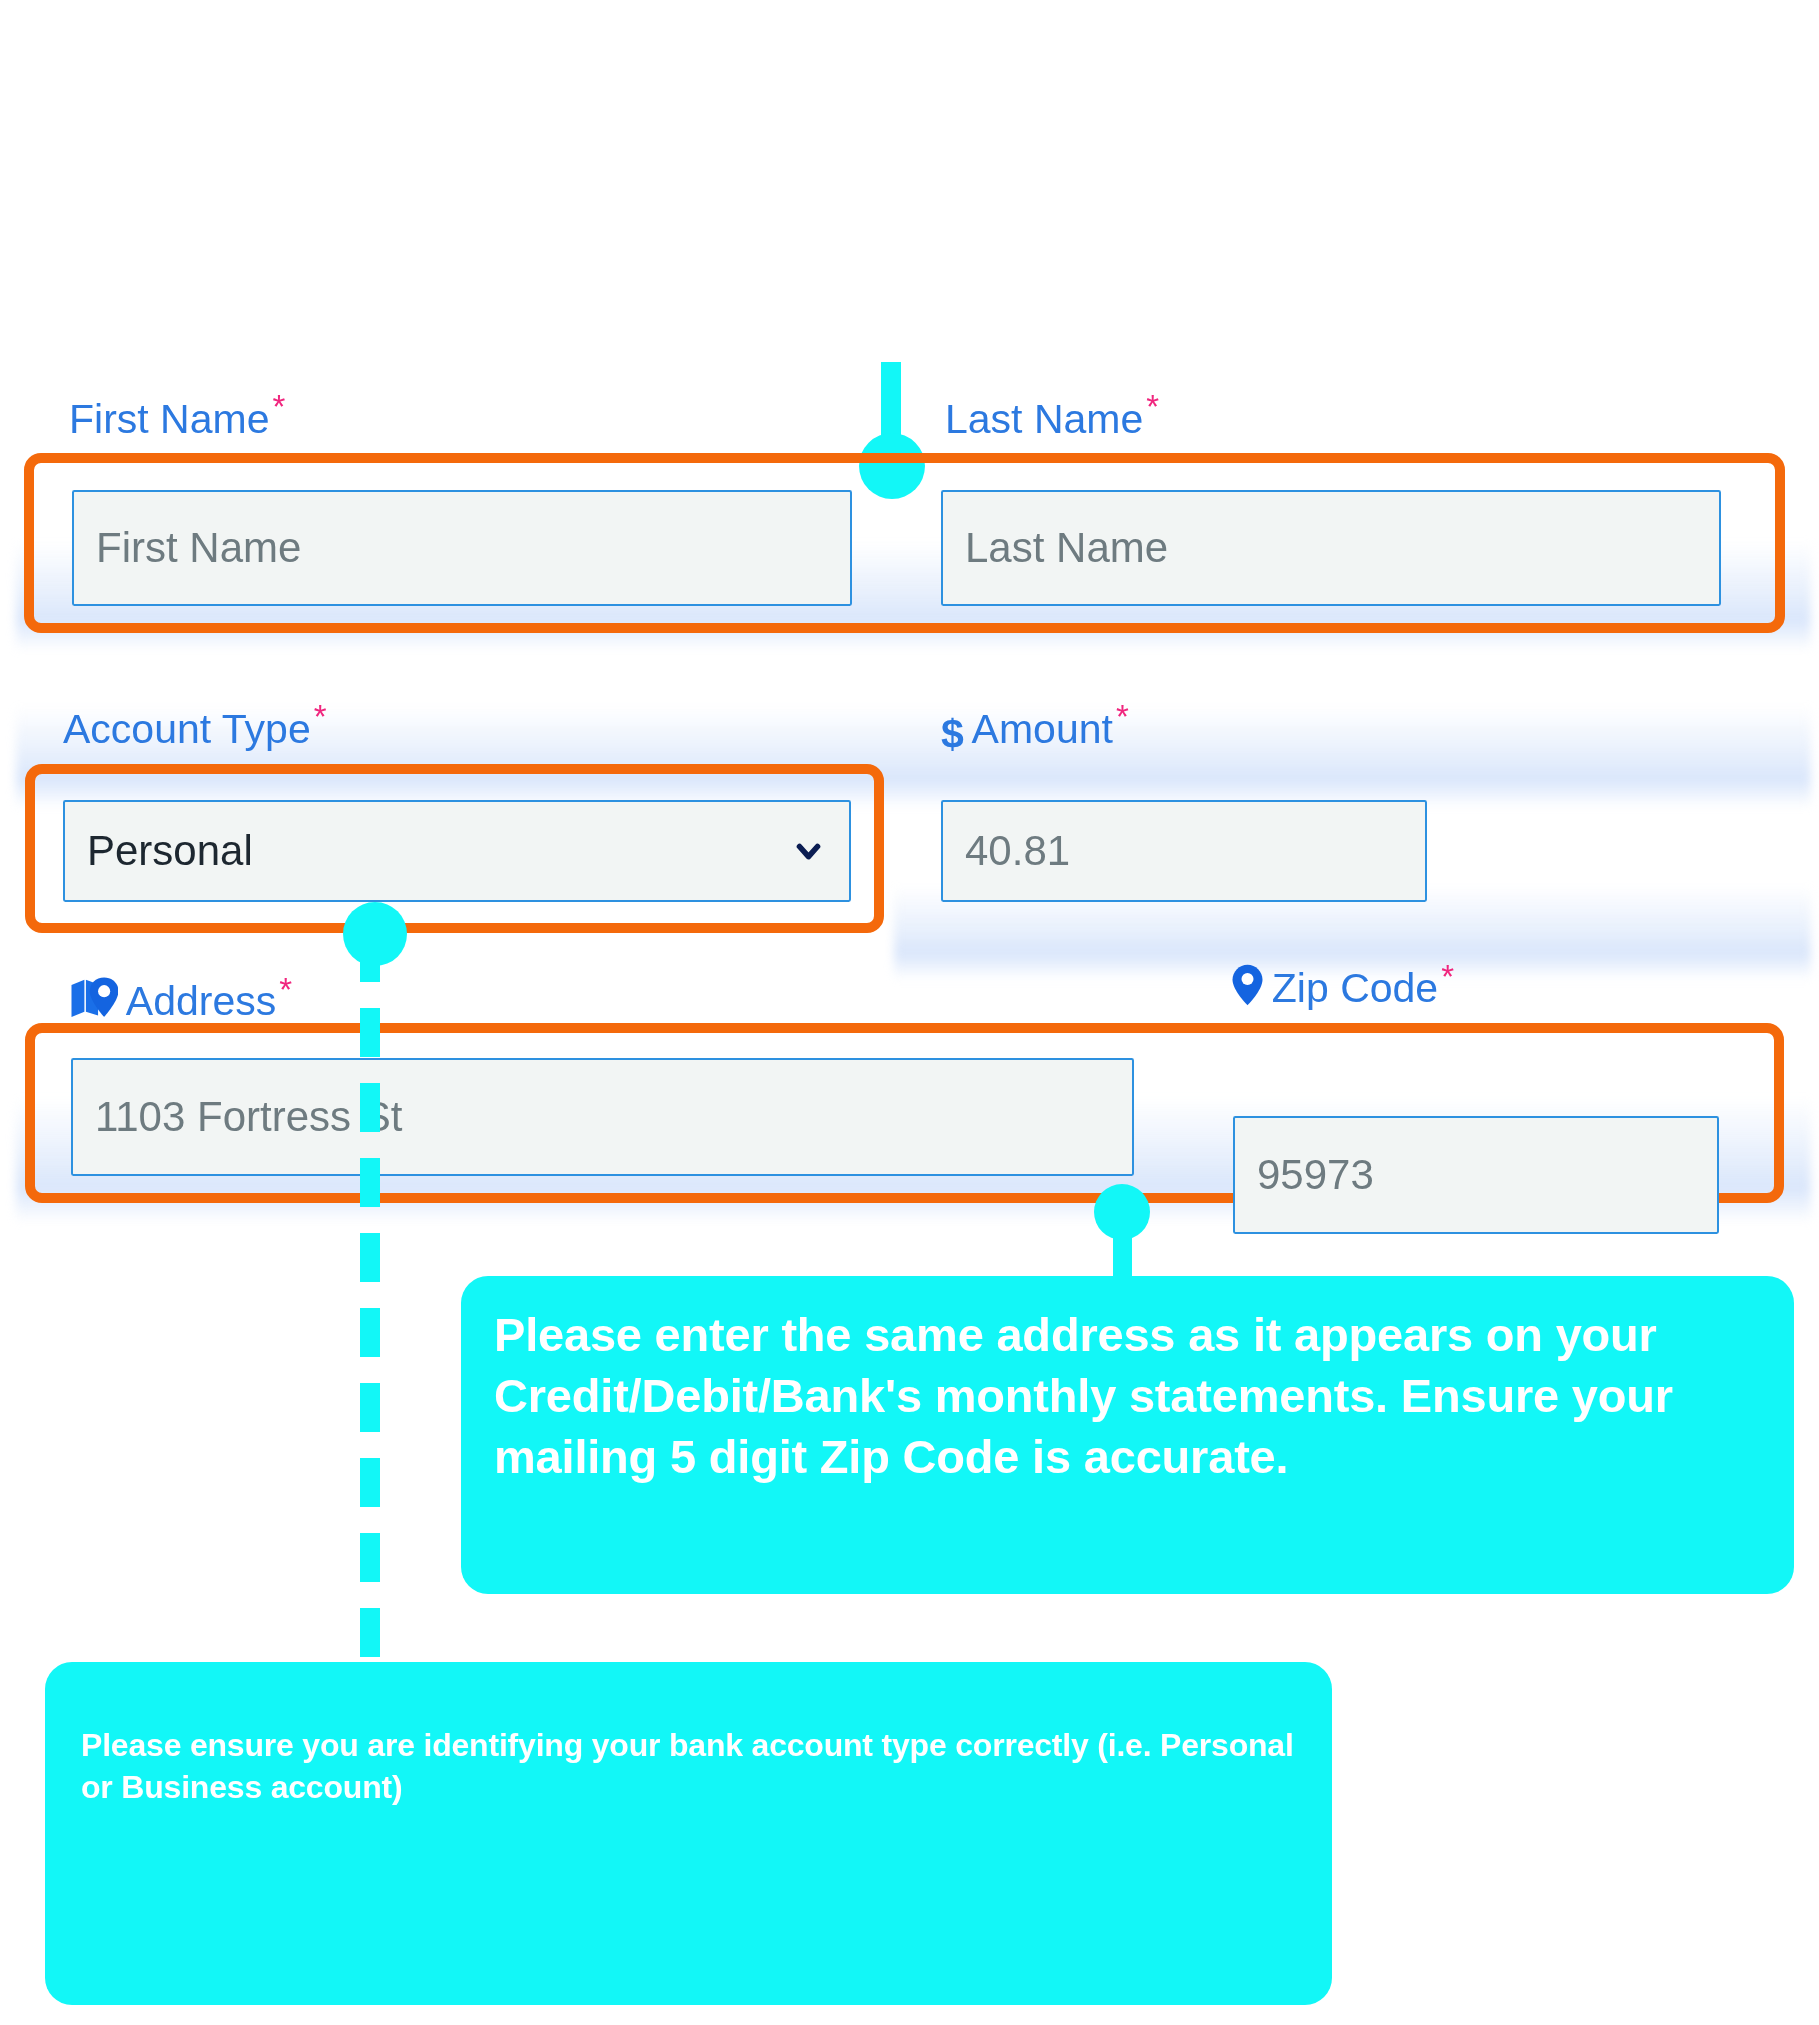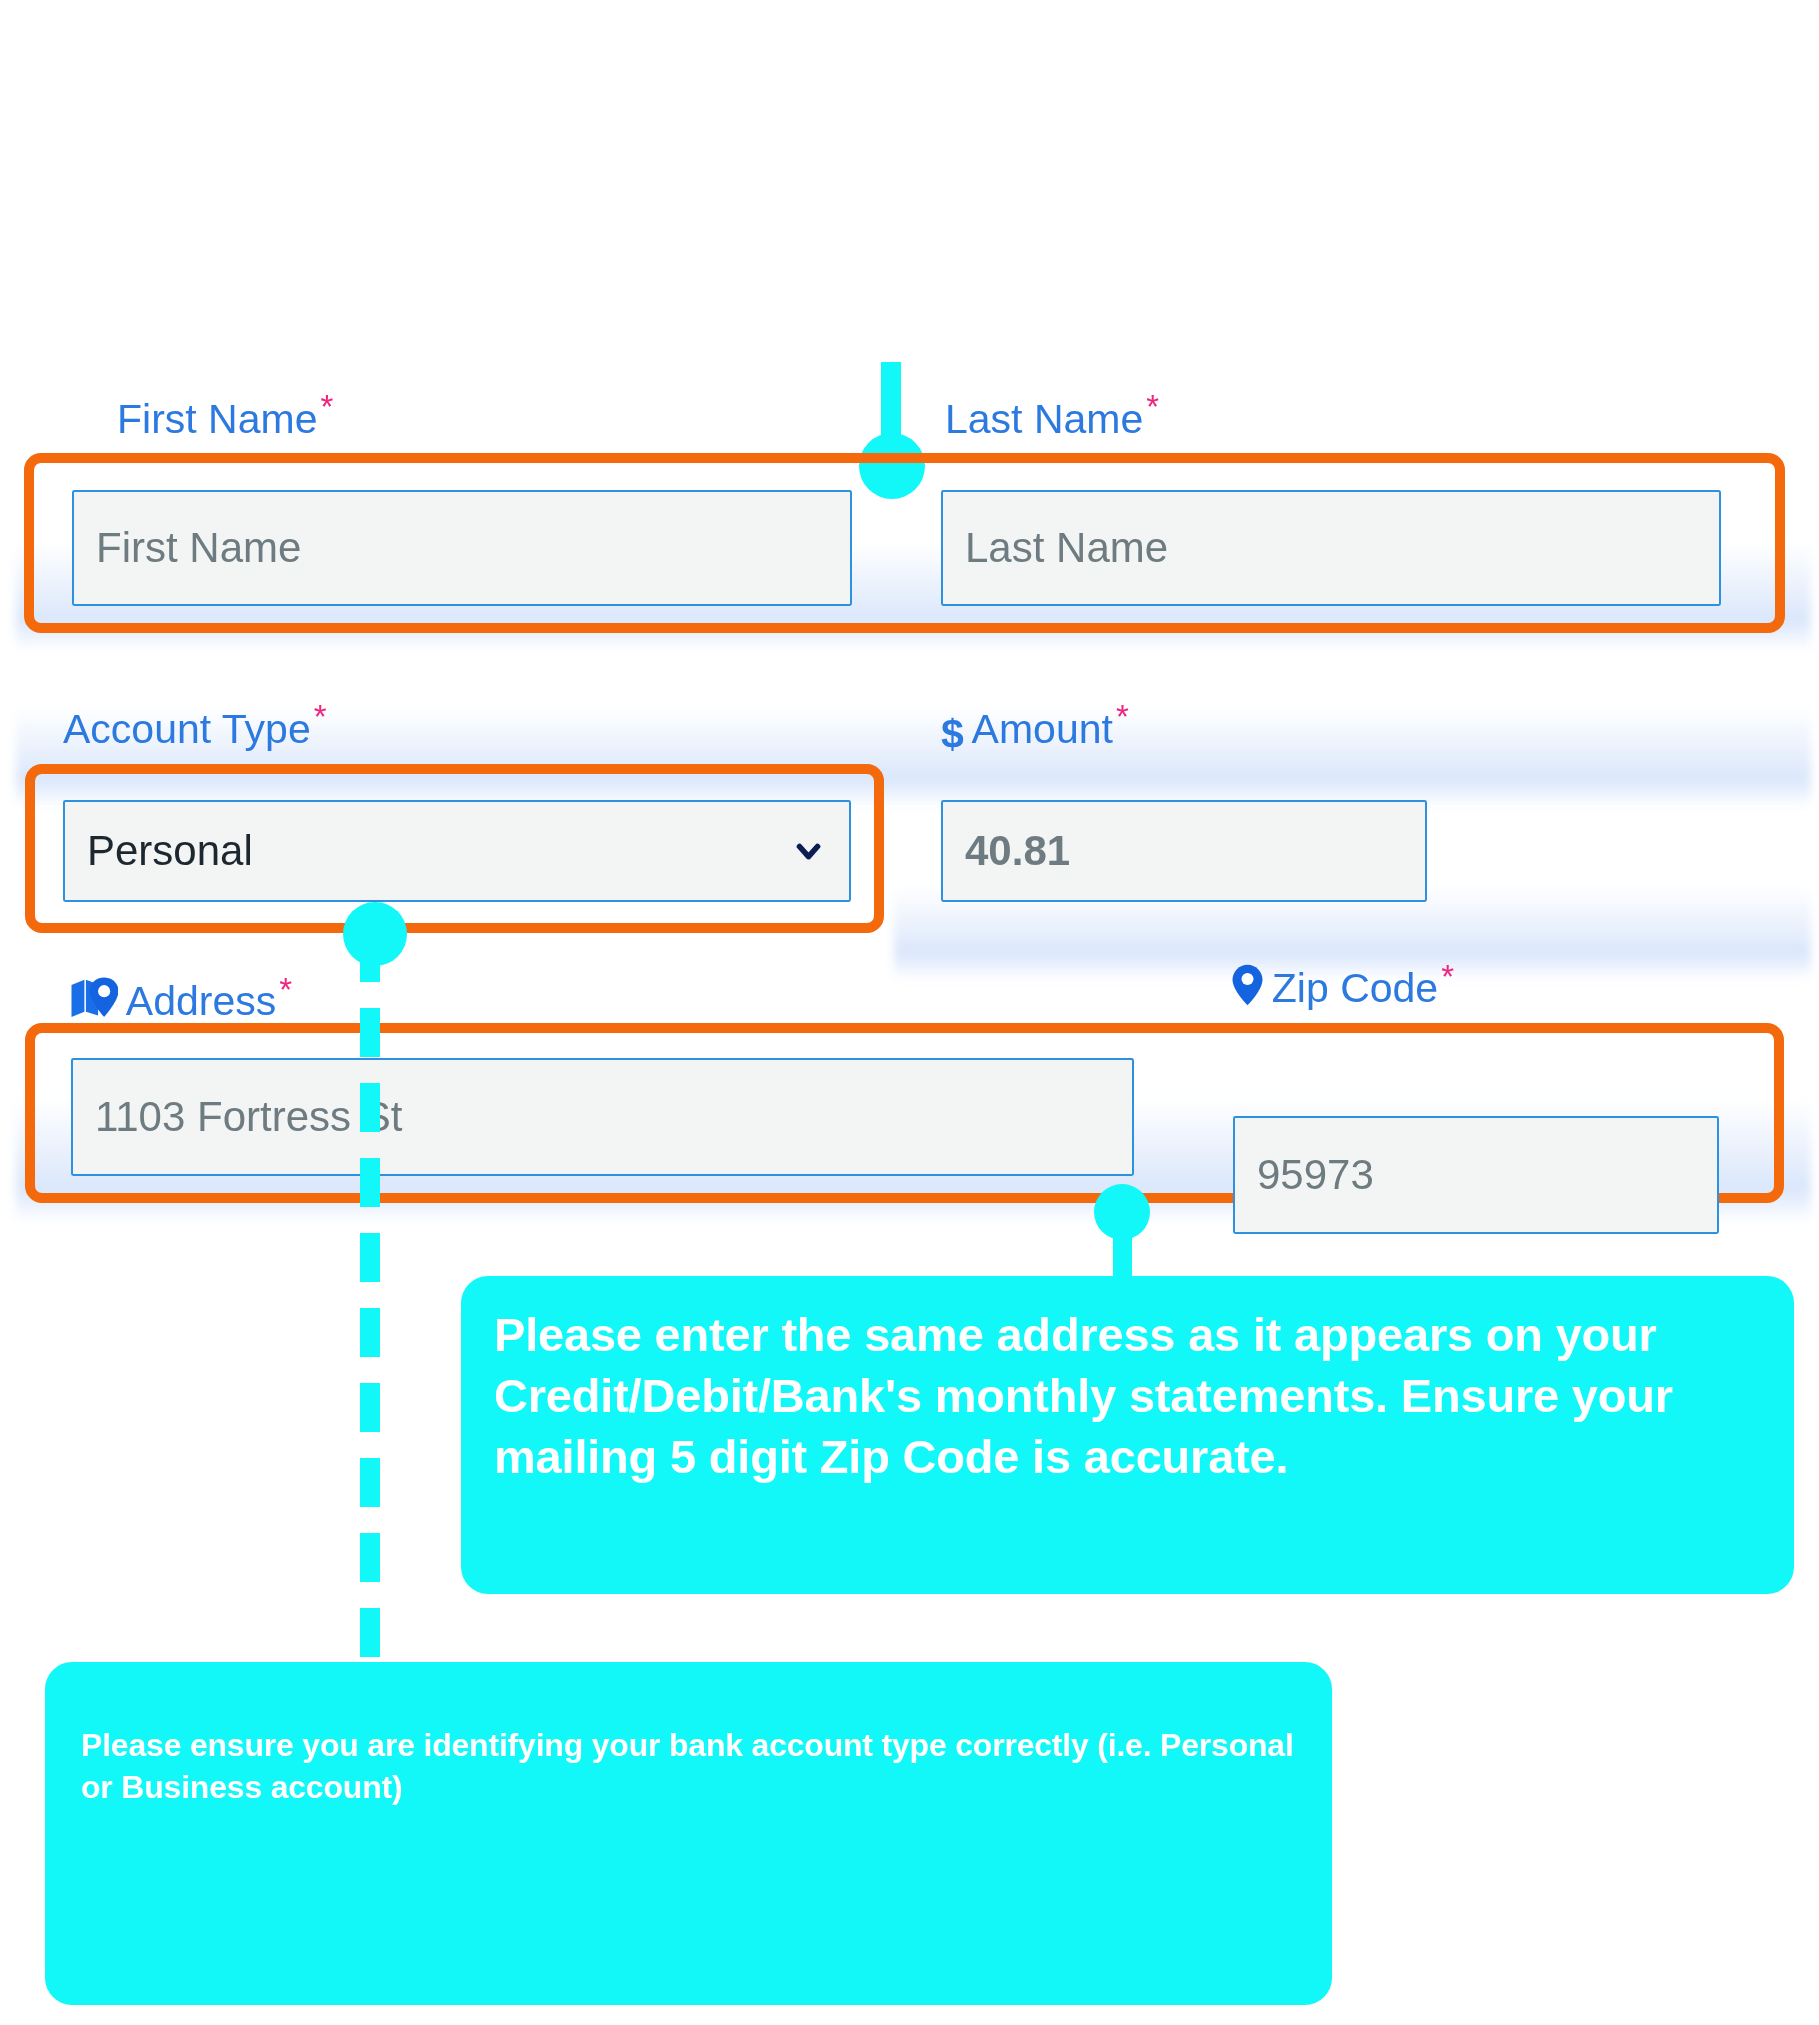--- a/index.html
+++ b/index.html
@@ -129,21 +129,21 @@
 <div id="stage">
 
   <div class="wash" style="left:15.7px;  top:541px;  width:1795px; height:110px;"></div>
   <div class="wash" style="left:15.7px;  top:706px;  width:1795px; height:102px;"></div>
   <div class="wash" style="left:894px;top:886px; width:917px; height:94px;"></div>
   <div class="wash" style="left:15.7px;  top:1098px; width:1795px; height:125px;"></div>
 
   <div class="conn-line" style="left:881px; top:362px; width:20.4px; height:86px;"></div>
   <div class="conn-dot" style="left:859px; top:433px; width:66px; height:66px;"></div>
 
-  <div class="flabel" style="left:69px; top:396px;margin-left:48px;">
+  <div class="flabel" style="left:69px; top:396px;">
     <span>First Name</span><span class="star">*</span>
   </div>
   <div class="flabel" style="left:945px; top:396px;">
     <span>Last Name</span><span class="star">*</span>
   </div>
 
   <div class="hl" style="left:23.5px; top:453px; width:1761px; height:180px;"></div>
 
   <div class="field" style="left:72px; top:490px; width:780px; height:116px;">
     <span class="val">First Name</span>
@@ -161,21 +161,21 @@
 
   <div class="hl" style="left:25px; top:764px; width:859px; height:169px;"></div>
 
   <div class="field select" style="left:63px; top:800px; width:788px; height:102px;">
     <span class="val">Personal</span>
     <svg class="chev" viewBox="0 0 24 24">
       <path d="M4 8 L12 17 L20 8" fill="none" stroke="#0B1D52" stroke-width="5" stroke-linecap="round" stroke-linejoin="round"></path>
     </svg>
   </div>
 
-  <div class="field" style="left:941px; top:800px; width:486px; height:102px;font-weight:bold;">
+  <div class="field" style="left:941px; top:800px; width:486px; height:102px;">
     <span class="val">40.81</span>
   </div>
 
   <div class="flabel" style="left:69px; top:963px;margin-top:13px;">
     <svg class="lbl-ico" width="49" height="44" viewBox="0 0 64 58">
       <path d="M3 12 L20 5 L20 47 L3 54 Z" fill="#1A6FE8"></path>
       <path d="M22 5 L38 11 L38 52 L22 47 Z" fill="#1A6FE8"></path>
       <path d="M46 2 C35 2 27 10 27 20 C27 33 46 54 46 54 C46 54 65 33 65 20 C65 10 57 2 46 2 Z" fill="#1464E0"></path>
       <circle cx="46" cy="20" r="8" fill="#ffffff"></circle>
     </svg><span>Address</span><span class="star">*</span>

